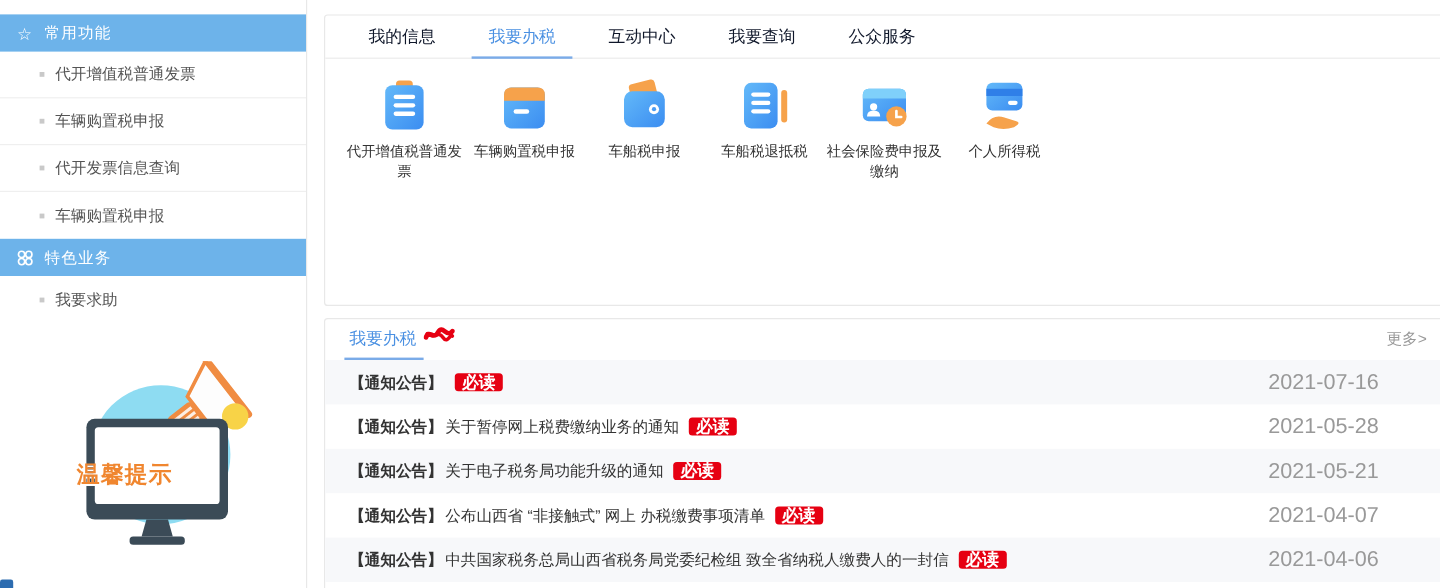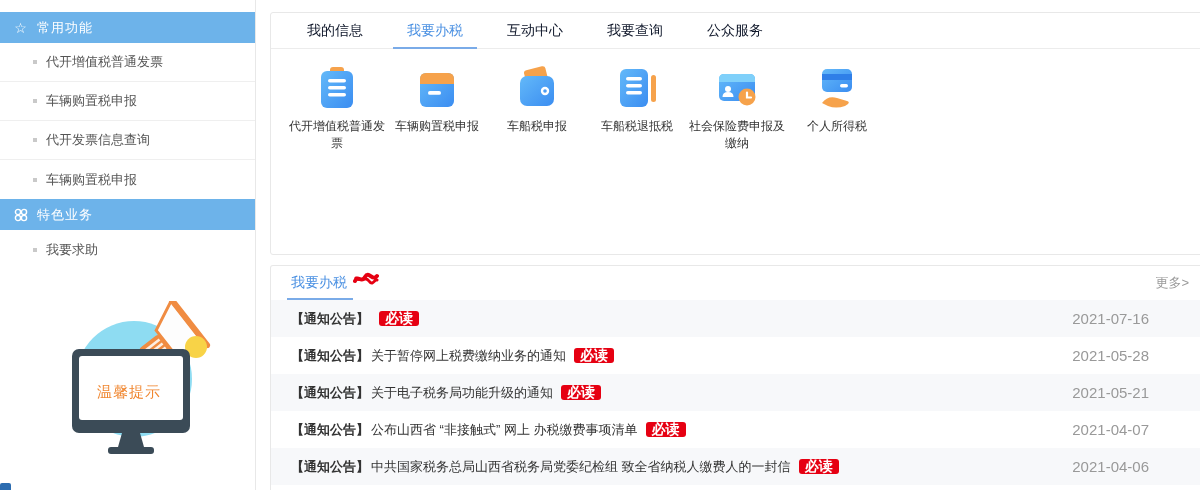--- a/index.html
+++ b/index.html
@@ -15,22 +15,22 @@
   .side-header .hicon { width:16px; margin-right:8px; display:inline-flex;
     align-items:center; justify-content:center; font-size:14px; line-height:1; }
   .side-item { height:39px; display:flex; align-items:center; padding-left:33px;
     font-size:13px; color:#555; border-bottom:1px solid #efefef; cursor:pointer; }
   .side-item .bullet { width:4px; height:4px; background:#c9c9c9; margin-right:9px;
     display:inline-block; }
   .side-item.last { border-bottom:none; }
 
   .tip-wrap { position:relative; width:256px; height:180px; margin-top:32px; }
   .tip-wrap svg { position:absolute; left:44px; top:0; }
-  .tip-text { position:absolute; left:64px; top:82px; width:130px; text-align:center;
-    color:#f0862f; font-size:15px; font-weight:normal; letter-spacing:1px;
+  .tip-text { position:absolute; left:64px; top:82px; width:130px; 
+    color:#f0862f; font-size:19px; font-weight:bold; letter-spacing:1px;
     text-shadow:0 1px 0 #fff; }
 
   .corner-bit { position:absolute; left:0; bottom:0; width:11px; height:7px;
     background:#2c6cb0; border-radius:2px 2px 0 0; }
 
   
   .main-panel { position:absolute; left:270px; top:12px; width:940px; height:243px;
     border:1px solid #e8e8e8; border-radius:3px; background:#fff; }
   .tabbar { height:36px; border-bottom:1px solid #ececec; display:flex;
     align-items:stretch; padding-left:14px; }
@@ -57,21 +57,21 @@
     background:#7aabe8; }
   .new-marker { margin-left:6px; margin-top:-8px; }
   .more-link { margin-left:auto; color:#999; font-size:13px; cursor:pointer; }
 
   .notice-row { height:37px; display:flex; align-items:center; padding:0 20px;
     font-size:13px; color:#333; cursor:pointer; }
   .notice-row:nth-child(odd) { background:#f7f8fa; }
   .notice-prefix { font-weight:bold; margin-right:2px; }
   .badge { background:#e60012; color:#fff; font-size:14px; line-height:15px;
     padding:0 6px; border-radius:3px; margin-left:8px; font-weight:bold;text-align:center; }
-  .notice-date { margin-left:auto; color:#999; font-size:15px; padding-right:40px; }
+  .notice-date { margin-left:auto; color:#999; font-size:18px; padding-right:40px; }
 </style>
 </head>
 <body>
 
 <div class="stage">
 
   <svg width="0" height="0" style="position:absolute">
     <defs>
       <linearGradient id="gBlue" x1="0" y1="0" x2="1" y2="1">
         <stop offset="0" stop-color="#63b9f9"></stop>

